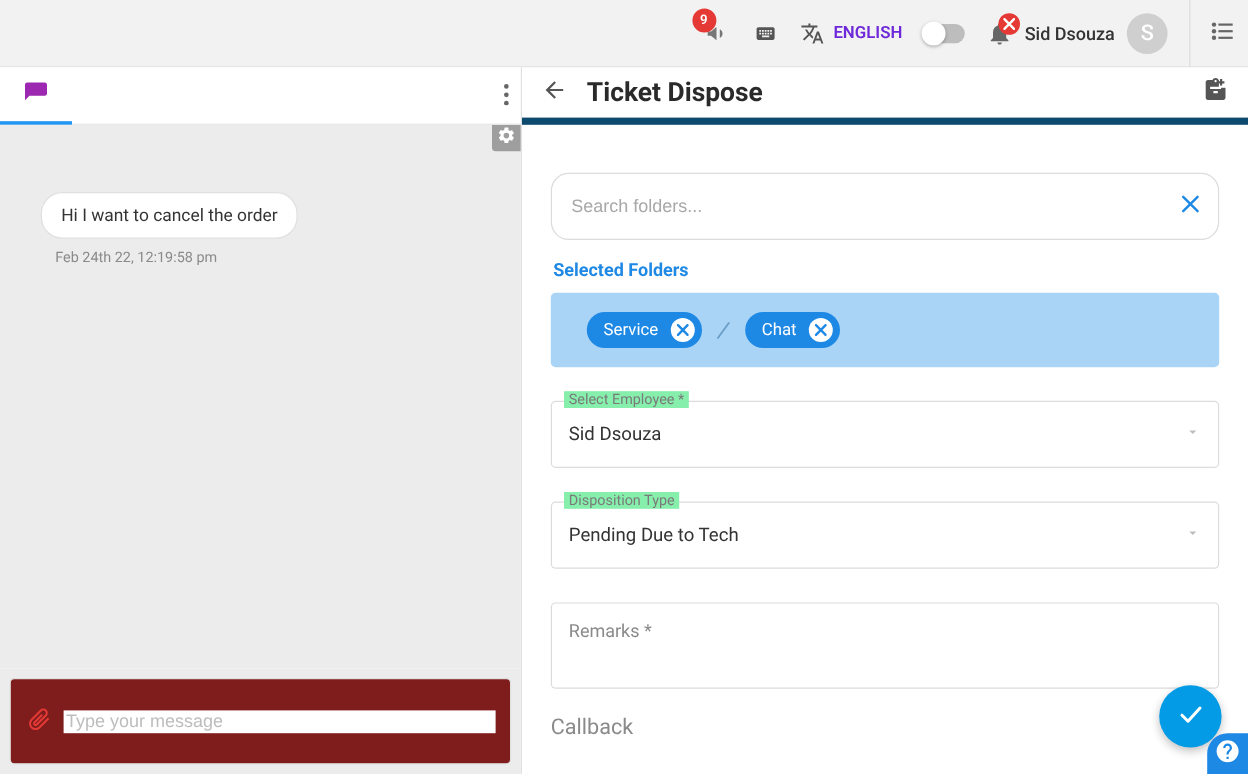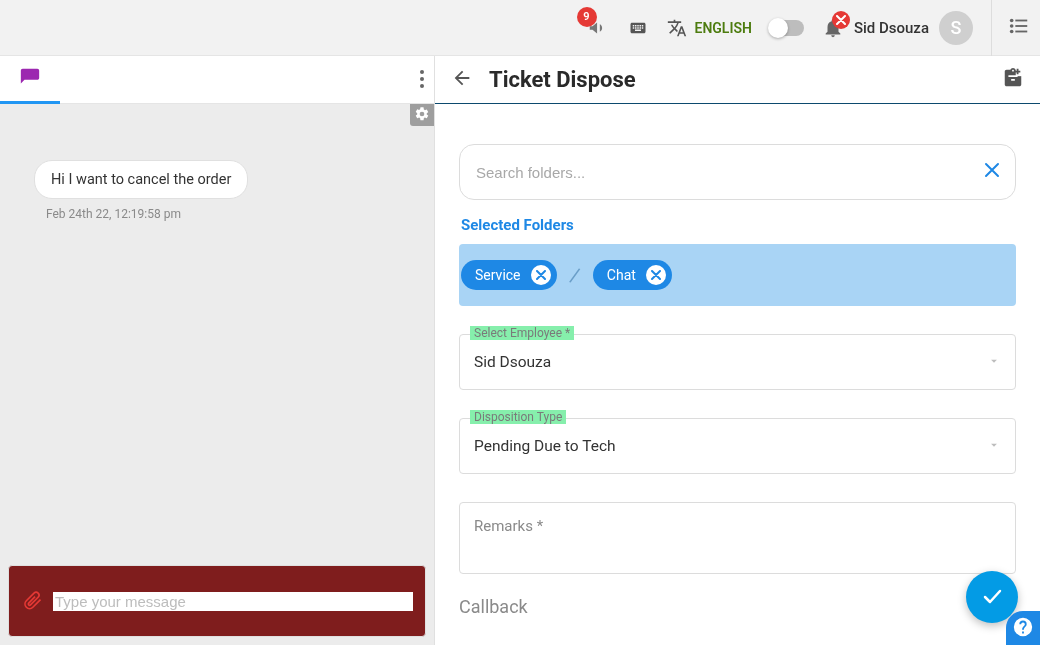--- a/index.html
+++ b/index.html
@@ -5,21 +5,21 @@
   * { box-sizing: border-box; }
   html, body { margin:0; padding:0; font-family: -apple-system,BlinkMacSystemFont,"Segoe UI",Roboto,Arial,sans-serif; font-size:14px; color:#333; background:#fff;}
   .app { width:1040px; height:645px; display:flex; flex-direction:column; overflow:hidden; position:relative;}
   
   .topbar { height:56px; background:#f2f2f2; display:flex; align-items:center; justify-content:flex-end; padding:0 10px 0 0; border-bottom:1px solid #e5e5e5;}
   .topbar .spacer{flex:1;}
   .top-item{display:flex;align-items:center;margin-left:18px;color:#555;}
   .megaphone{position:relative;}
   .badge{position:absolute;top:-10px;left:-10px;background:#e53935;color:#fff;border-radius:50%;width:20px;height:20px;font-size:11px;display:flex;align-items:center;justify-content:center;font-weight:600;}
   .top-icon svg{display:block;}
-  .lang{font-weight:600;font-size:14px;color:#4d7c0f;margin-left:8px;}
+  .lang{font-weight:600;font-size:14px;color:#6d28d9;margin-left:8px;}
   .toggle{width:34px;height:16px;background:#bdbdbd;border-radius:8px;position:relative;}
   .toggle::after{content:"";position:absolute;width:20px;height:20px;background:#fff;border-radius:50%;top:-2px;left:-2px;box-shadow:0 1px 3px rgba(0,0,0,.3);}
   .bell-wrap{position:relative;}
   .bell-badge{position:absolute;top:-6px;right:-6px;width:18px;height:18px;background:#e53935;border-radius:50%;display:flex;align-items:center;justify-content:center;}
   .bell-badge svg{display:block;}
   .username{font-size:15px;font-weight:500;color:#333;margin-left:10px;}
   .avatar{width:34px;height:34px;border-radius:50%;background:#cfcfcf;color:#fff;display:flex;align-items:center;justify-content:center;font-weight:500;font-size:18px;margin-left:10px;}
   .topbar .divider{width:1px;height:56px;background:#ddd;margin-left:18px;}
   .list-menu{margin-left:16px;}
   
@@ -34,30 +34,30 @@
   .gear-btn{position:absolute;right:0px;top:0px;width:24px;height:22px;background:#9e9e9e;display:flex;align-items:center;justify-content:center;border-radius:0 0 0 3px;}
   .bubble{background:#fff;border:1px solid #e0e0e0;border-radius:18px;padding:10px 16px;display:inline-block;font-size:14.5px;color:#333;margin-top:28px;margin-left:6px;}
   .timestamp{font-size:12px;color:#8a8a8a;margin:8px 0 0 18px;}
   .composer-wrap{padding:8px 8px 8px 8px;background:#ececec;}
   .composer{display:flex;align-items:center;background:#7f1d1d;border:1px solid #e0e0e0;border-radius:4px;height:72px;padding:0 12px;}
   .attach{width:24px;display:flex;align-items:center;justify-content:center;margin-right:8px;}
   .composer input{flex:1;border:none;outline:none;font-size:15px;color:#333;}
   .composer input::placeholder{color:#bdbdbd;}
   
   .rightcol{flex:1;display:flex;flex-direction:column;overflow:hidden;}
-  .panel-header{height:48px;display:flex;align-items:center;padding:0 16px;border-bottom:1px solid #0c4a6e;justify-content:center;}
+  .panel-header{height:48px;display:flex;align-items:center;padding:0 16px;border-bottom:6px solid #0c4a6e;justify-content:center;}
   .panel-header h1{margin:0 0 0 16px;font-size:22px;font-weight:700;color:#2a2a2a;}
   .panel-header .hsp{flex:1;}
   .panel-body{flex:1;overflow-y:auto;padding:40px 24px 20px 24px;}
   .search-row{display:flex;align-items:center;border:1px solid #dcdcdc;border-radius:15px;height:56px;padding:0 14px;}
   .search-row input{flex:1;border:none;outline:none;font-size:15px;color:#333;}
   .search-row input::placeholder{color:#a8a8a8;}
   .search-row .clear{color:#1e88e5;font-size:20px;font-weight:300;}
   .sel-label{color:#1e88e5;font-weight:700;font-size:15px;margin:16px 0 10px 2px;}
-  .chip-row{background:#a9d4f5;border-radius:4px;padding:16px 2px;display:flex;align-items:center;gap:14px;}
+  .chip-row{background:#a9d4f5;border-radius:4px;padding:16px 30px;display:flex;align-items:center;gap:14px;}
   .chip{background:#1e88e5;color:#fff;border-radius:16px;height:30px;display:flex;align-items:center;padding:0 6px 0 14px;font-size:14px;}
   .chip .chip-x{width:20px;height:20px;border-radius:50%;background:#fff;margin-left:10px;display:flex;align-items:center;justify-content:center;}
   .chip .chip-x svg{display:block;}
   .chip-sep{color:#6a9ec8;font-size:20px;transform:rotate(15deg);}
   .field{position:relative;border:1px solid #dcdcdc;border-radius:4px;margin-top:28px;}
   .field .legend{position:absolute;top:-9px;left:10px;background:#86efac;padding:0 4px;font-size:12px;color:#7a7a7a;}
   .sel-field{height:56px;display:flex;align-items:center;padding:0 14px;}
   .sel-field .val{flex:1;font-size:15.5px;color:#333;}
   .sel-field .chev{color:#bdbdbd;}
   .remarks-field{height:72px;padding:14px;}

